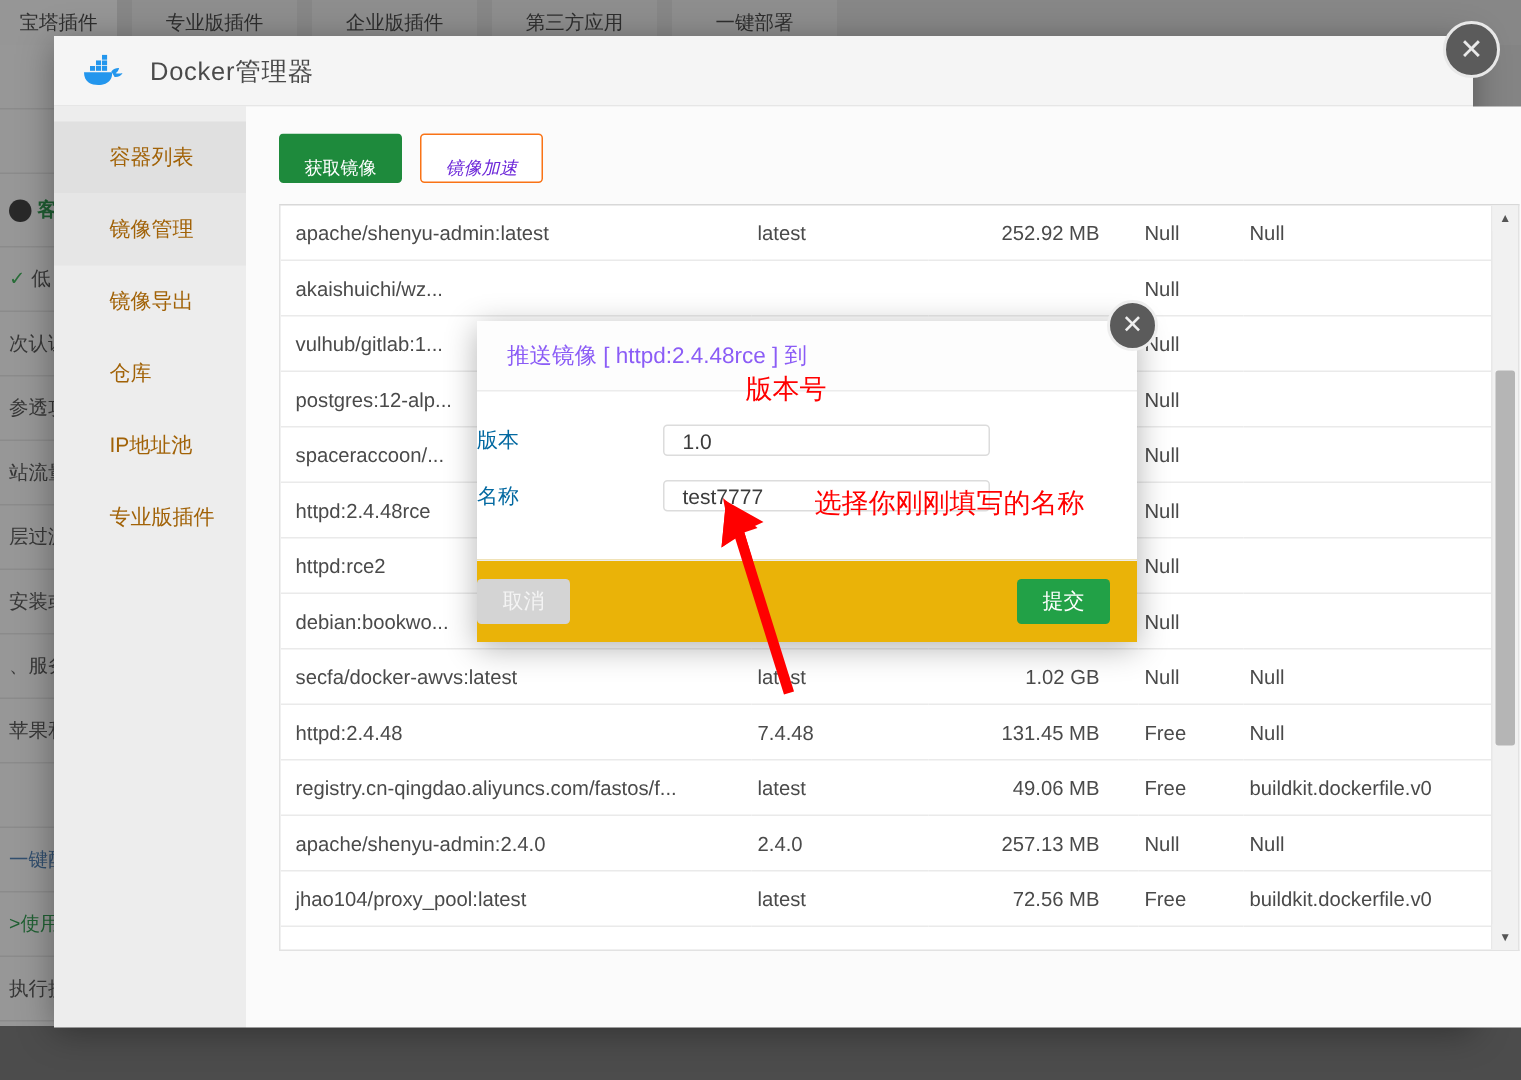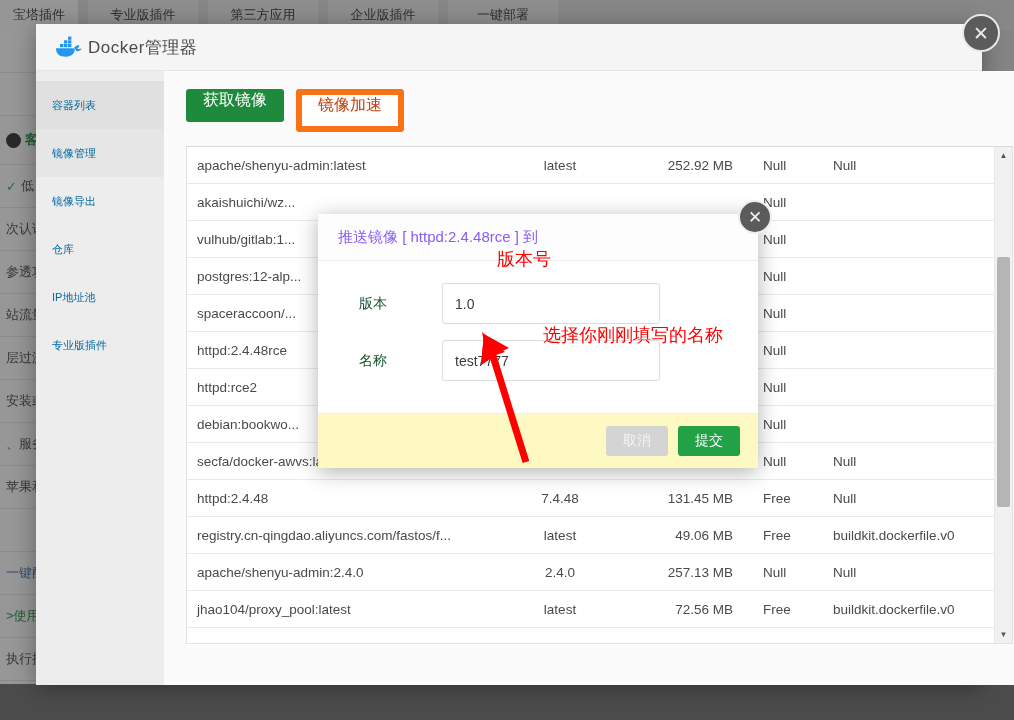--- a/index.html
+++ b/index.html
@@ -30,67 +30,67 @@
   
   #overlay{position:absolute;inset:0;background:rgba(40,40,40,0.45);}
 
   
   #docker-window{
     position:absolute;left:36px;top:24px;width:946px;height:660px;
     background:#f5f5f5;box-shadow:0 4px 22px rgba(0,0,0,.35);
   }
   #docker-header{height:46px;background:#f5f5f5;border-bottom:1px solid #e6e6e6;
                  display:flex;align-items:center;padding-left:18px;}
-  #docker-title{font-size:17px;color:#4a4a4a;margin-left:4px;letter-spacing:.5px;}
+  #docker-title{font-size:17px;color:#4a4a4a;margin-left:16px;letter-spacing:.5px;}
   #docker-close{position:absolute;right:-18px;top:-10px;width:34px;height:34px;border-radius:50%;
     background:#5b5b5b;border:2px solid #e8e8e8;display:flex;align-items:center;justify-content:center;
     color:#e9e9e9;font-size:19px;line-height:1;cursor:pointer;}
   #docker-body{display:flex;height:614px;}
   #docker-sidebar{width:128px;background:#ededed;padding-top:10px;flex:none;}
-  .side-item{height:48px;display:flex;align-items:center;padding-left:16px;font-size:11px;color:#0369a1;cursor:pointer;}
+  .side-item{height:48px;display:flex;align-items:center;padding-left:37px;font-size:14px;color:#a16207;cursor:pointer;}
   .side-item.active{background:#e0e0e0;}
   .side-item.current{background:#e6e6e6;}
   #docker-main{flex:1;background:#fbfbfb;padding:18px 22px 0 22px;position:relative;}
   #toolbar{display:flex;gap:12px;margin-bottom:14px;}
-  .btn{font-size:16px;border-radius:3px;cursor:pointer;border:1px solid transparent;
-       padding:0 16px;height:31px;display:flex;align-items:flex-start;}
+  .btn{font-size:12px;border-radius:3px;cursor:pointer;border:1px solid transparent;
+       padding:0 16px;height:31px;display:flex;align-items:flex-end;}
   .btn-green{background:#1e8a3c;color:#fff;}
-  .btn-plain{background:#fff;color:#c2410c;border:6px solid #f97316;}
+  .btn-plain{background:#fff;color:#6d28d9;border:1px solid #f97316;font-style:italic;}
 
   
   #table-wrap{position:relative;border:1px solid #e2e2e2;border-top:1px solid #d8d8d8;
               background:#fff;height:496px;overflow:hidden;}
   table{width:100%;border-collapse:collapse;table-layout:fixed;font-size:13.5px;color:#4a4a4a;}
   td{height:36px;border-bottom:1px solid #eaeaea;padding:0 4px;white-space:nowrap;overflow:hidden;text-overflow:ellipsis;}
   .c-name{width:300px;padding-left:10px;}
-  .c-tag{width:110px;text-align:center;}
+  .c-tag{width:110px;}
   .c-size{width:110px;text-align:right;padding-right:26px;}
   .c-pay{width:62px;}
   .c-build{width:175px;}
   .c-ops{text-align:right;padding-right:12px;}
   
   #scrollbar{position:absolute;right:0;top:0;width:17px;height:100%;background:#f1f1f1;border-left:1px solid #e8e8e8;}
   .sb-arrow{height:17px;display:flex;align-items:center;justify-content:center;font-size:8px;color:#555;background:#f1f1f1;}
   #sb-thumb{position:absolute;left:2px;top:110px;width:13px;height:250px;background:#b5b5b5;border-radius:2px;}
 
   
   #push-modal{position:absolute;left:282px;top:190px;width:440px;background:#fff;
               box-shadow:0 4px 20px rgba(0,0,0,.3);z-index:40;}
   #push-header{height:46px;border-bottom:1px solid #ececec;display:flex;align-items:center;
                padding-left:20px;font-size:15px;color:#8b5cf6;background:#fdfdfd;}
   #push-close{position:absolute;right:-14px;top:-14px;width:30px;height:30px;border-radius:50%;
     background:#5b5b5b;border:2px solid #eee;display:flex;align-items:center;justify-content:center;
     color:#f0f0f0;font-size:17px;cursor:pointer;}
   #push-body{padding:22px 0 16px 0;}
   .frow{display:flex;align-items:center;margin-bottom:16px;}
-  .flabel{width:110px;text-align:center;padding-right:14px;font-size:14px;color:#14532d;}
-  .finput{width:218px;height:41px;border:1px solid #dcdcdc;border-radius:3px;background:#fff;
+  .flabel{width:110px;text-align:left;padding-right:14px;font-size:14px;color:#0369a1;}
+  .finput{width:218px;height:21px;border:1px solid #dcdcdc;border-radius:3px;background:#fff;
           display:flex;align-items:center;padding:0 12px;font-size:14px;color:#3b3b3b;box-sizing:border-box;}
-  #push-footer{border-top:1px solid #ececec;background:#fef9c3;height:54px;display:flex;
-               align-items:center;justify-content:flex-end;padding-right:18px;gap:10px;}
+  #push-footer{border-top:1px solid #ececec;background:#eab308;height:54px;display:flex;
+               align-items:center;justify-content:space-between;padding-right:18px;gap:10px;}
   .fbtn{height:30px;padding:0 17px;border-radius:3px;font-size:14px;display:flex;align-items:center;cursor:pointer;}
   .fbtn-cancel{background:#d4d4d4;color:#f4f4f4;}
   .fbtn-submit{background:#22a147;color:#fff;}
 
   
   .annot{position:absolute;color:#ff0000;font-size:18px;z-index:60;white-space:nowrap;}
   #annot-version{left:497px;top:247px;}
   #annot-name{left:543px;top:323px;}
   #annot-arrow{position:absolute;left:460px;top:320px;width:120px;height:145px;z-index:55;pointer-events:none;}
 </style>
@@ -99,24 +99,24 @@
 
 <div id="bg-page">
   <div id="bg-tabs">
     <div class="bg-tab first">
         <span>宝塔插件</span>
       </div>
     <div class="bg-tab">
         <span>专业版插件</span>
       </div>
     <div class="bg-tab">
+        <span>企业版插件</span>
+      </div>
+    <div class="bg-tab">
         <span>第三方应用</span>
-      </div>
-    <div class="bg-tab">
-        <span>企业版插件</span>
       </div>
     <div class="bg-tab">
         <span>一键部署</span>
       </div>
   </div>
   <div id="bg-left-col">
     <div class="bg-row"></div>
     <div class="bg-row"></div>
     <div class="bg-row tall">
       <span id="bg-penguin"></span>

